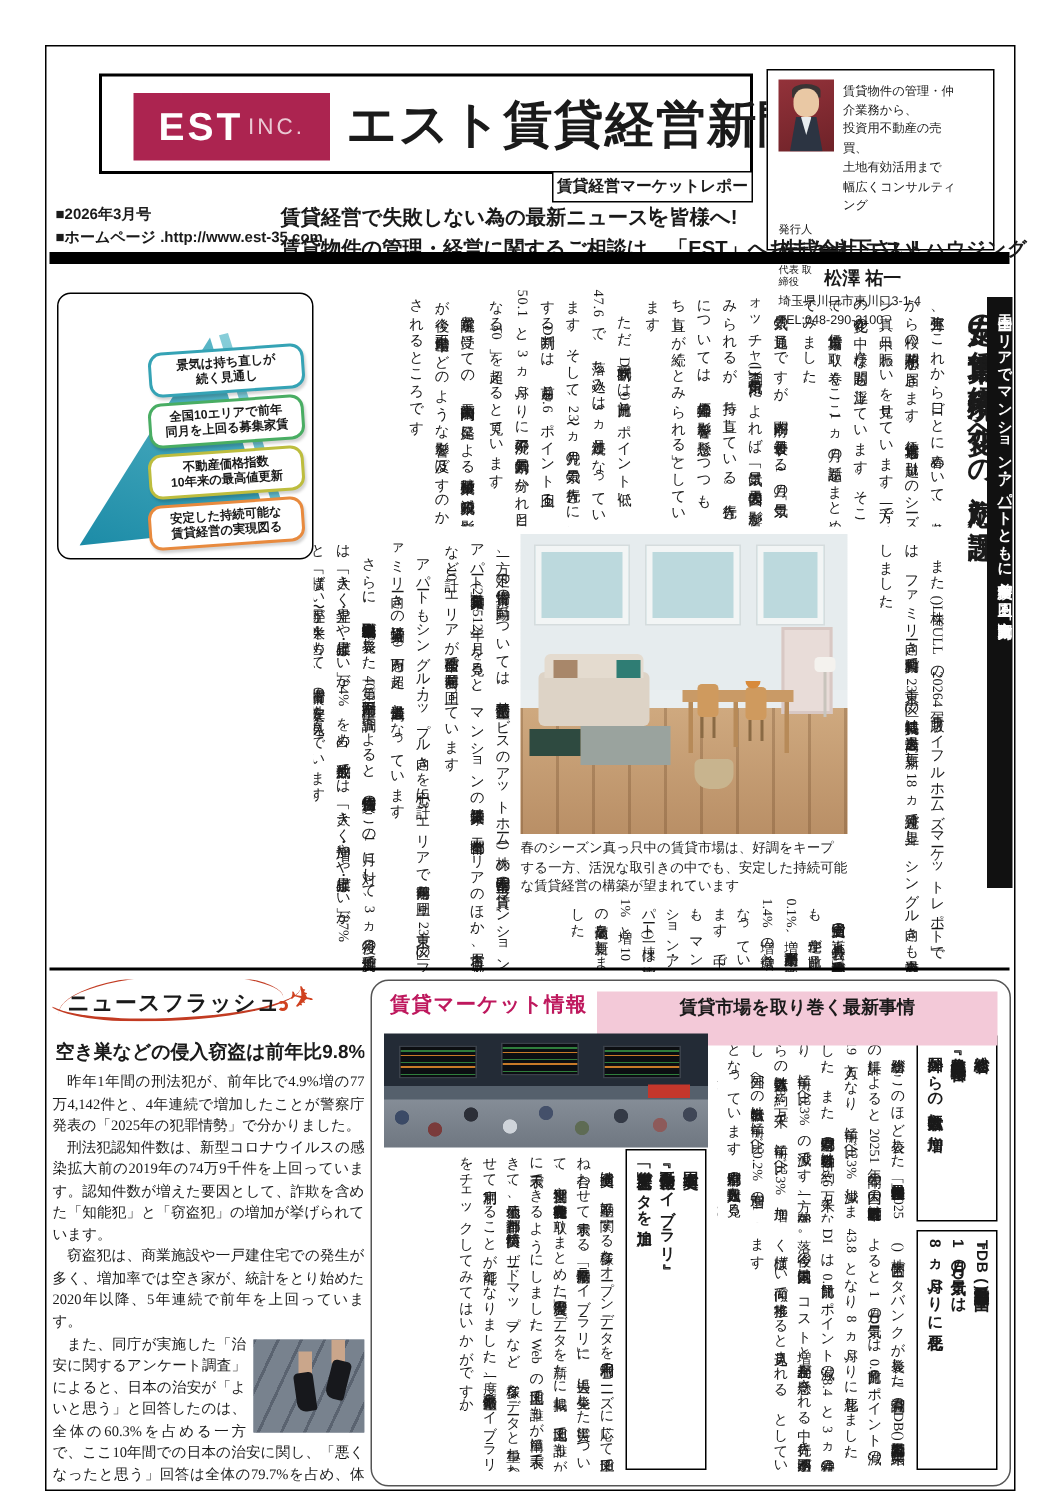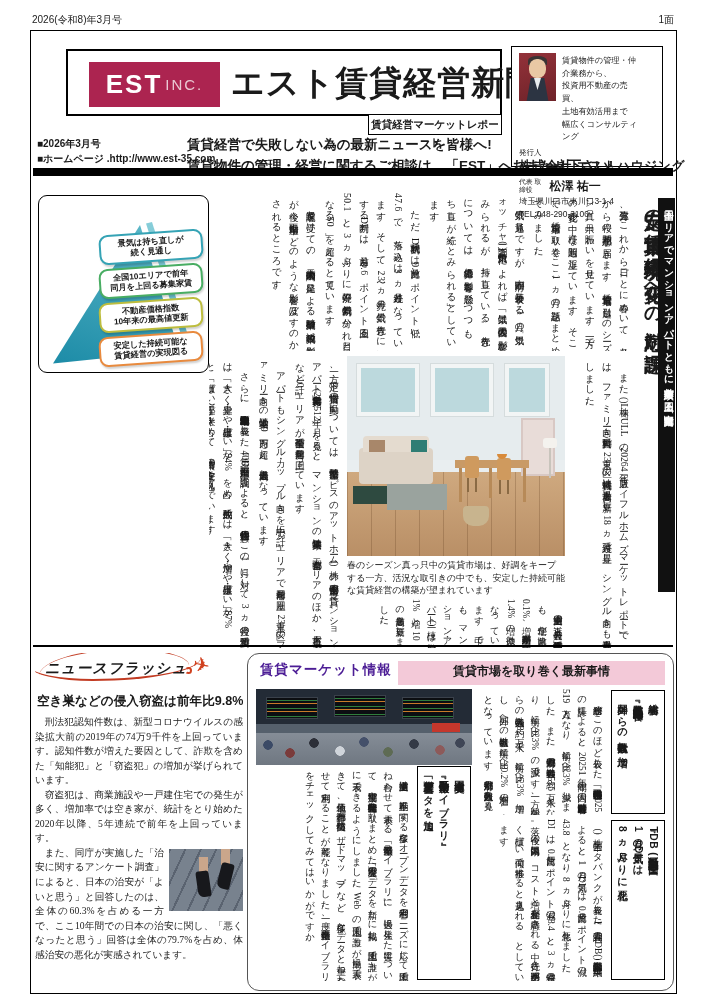--- a/index.html
+++ b/index.html
@@ -142,21 +142,21 @@
   .ph-basket { position:absolute; left:116px; top:150px; width:26px; height:20px; background:#c8b48e;
                border-radius:4px 4px 10px 10px; }
 
   
   .divider { position:absolute; left:2px; top:614px; width:640px; border-top:2.5px solid #000; }
 
   
   .newsflash { position:absolute; left:4px; top:622px; width:208px; height:338px; overflow:hidden; }
   .nf-logo { position:relative; height:36px; }
   .nf-text { position:absolute; left:10px; top:6px; font-size:14.5px; font-weight:bold;
-             font-style:italic; letter-spacing:1px; font-family:"Liberation Sans",sans-serif; }
+             letter-spacing:1px; font-family:"Liberation Sans",sans-serif; }
   .nf-swoosh { position:absolute; left:-4px; top:2px; width:170px; height:26px;
                border-bottom:2px solid #c23b22; border-radius:0 0 70% 40%/0 0 100% 60%; }
   .nf-swoosh:before { content:""; position:absolute; left:8px; top:-6px; width:150px; height:26px;
                border-top:1.6px solid #c23b22; border-radius:60% 40% 0 0/100% 60% 0 0; }
   .nf-plane { position:absolute; left:158px; top:0px; color:#d0411f; font-size:20px;
               transform:rotate(12deg); font-family:"DejaVu Sans",sans-serif; }
   .nf-dot { position:absolute; left:150px; top:14px; width:7px; height:7px; border:2px solid #d0411f;
             border-radius:50%; border-left-color:transparent; }
   .nf-head { font-size:12.6px; font-weight:bold; line-height:1.35; margin:4px 0 5px 2px;
              font-family:"Liberation Sans",sans-serif; white-space:nowrap; }
@@ -172,22 +172,22 @@
   .feet-photo .b2 { left:50px; top:14px; transform:rotate(14deg); }
   .feet-photo .leg { position:absolute; width:9px; height:16px; background:#caa68b; }
   .feet-photo .g1 { left:30px; top:8px; } .feet-photo .g2 { left:52px; top:0; }
 
   
   .market { position:absolute; left:216px; top:622px; width:427px; height:338px;
             border:1.5px solid #555; border-radius:12px; background:#fff; overflow:hidden;
             padding:7px 8px; }
   .mk-header { position:relative; height:24px; }
   .mk-title { position:absolute; left:4px; top:0; font-size:13.5px; font-weight:bold;
-              color:#4c1d95; letter-spacing:1px; font-family:"Liberation Sans",sans-serif; }
-  .mk-bar { position:absolute; left:142px; right:0; top:0; height:24px; background:#f3c9d8;
+              color:#be185d; letter-spacing:1px; font-family:"Liberation Sans",sans-serif; }
+  .mk-bar { position:absolute; left:142px; right:0; top:0; height:36px; background:#f3c9d8;
             text-align:center; font-size:12px; font-weight:bold; line-height:20px;
             font-family:"Liberation Sans",sans-serif; }
   .mk-content { display:flex; gap:6px; height:292px; margin-top:4px; }
   .mk-left { width:216px; display:flex; flex-direction:column; }
   .mk-right { width:188px; display:flex; flex-direction:column; }
   .photo-station { position:relative; width:216px; height:76px; overflow:hidden;
                    background:linear-gradient(#232b36 0 46%, #55606c 46% 62%, #9aa2ab 62%); }
   .st-board { position:absolute; top:8px; width:52px; height:22px; background:#0c0e12;
               border:1px solid #3a414b;
               background-image:repeating-linear-gradient(#0c0e12 0 2px, #2f7d3c 2px 3px, #0c0e12 3px 5px, #c87a28 5px 6px, #0c0e12 6px 8px); }
@@ -212,24 +212,20 @@
   .mk-box2 { flex:1; margin-top:4px; overflow:hidden; font-size:9.4px; line-height:1.66; }
   .headbox { border:1.5px solid #000; padding:5px 3px; margin:1px 1px 1px 6px; font-weight:bold;
              font-size:10.3px; line-height:1.5; white-space:pre-line; background:#fff;
              font-family:"Liberation Sans",sans-serif; letter-spacing:.5px; }
   .mk-bodytext { margin-left:2px; }
 </style>
 </head>
 <body>
 
 <div class="page">
-  <div class="topline">
-    <span>2026(令和8)年3月号</span>
-    <span class="pgmark">1面</span>
-  </div>
 
   <div class="frame">
 
     <div class="title-box">
       <div class="logo">
         <span class="est">EST</span>
         <span class="inc">INC.</span>
       </div>
       <div class="paper-title">エスト賃貸経営新聞</div>
     </div>
@@ -343,20 +339,21 @@
       <div class="nf-logo">
         <div class="nf-swoosh"></div>
         <span class="nf-text">ニュースフラッシュ</span>
         <span class="nf-dot"></span>
         <span class="nf-plane">✈</span>
       </div>
       <div class="nf-head">
         <div>空き巣などの侵入窃盗は前年比9.8%増</div>
       </div>
       <div class="nf-body">
+        <p>昨年1年間の刑法犯が、前年比で4.9%増の77万4,142件と、4年連続で増加したことが警察庁発表の「2025年の犯罪情勢」で分かりました。</p>
         <p>刑法犯認知件数は、新型コロナウイルスの感染拡大前の2019年の74万9千件を上回っています。認知件数が増えた要因として、詐欺を含めた「知能犯」と「窃盗犯」の増加が挙げられています。</p>
         <p>窃盗犯は、商業施設や一戸建住宅での発生が多く、増加率では空き家が、統計をとり始めた2020年以降、5年連続で前年を上回っています。</p>
         <div>
           <div class="feet-photo">
             <div class="leg g1"></div>
               <div class="leg g2"></div>
             <div class="boot b1"></div>
               <div class="boot b2"></div>
           </div>
           <p>また、同庁が実施した「治安に関するアンケート調査」によると、日本の治安が「よいと思う」と回答したのは、全体の60.3%を占める一方で、ここ10年間での日本の治安に関し、「悪くなったと思う」回答は全体の79.7%を占め、体感治安の悪化が実感されています。</p>

